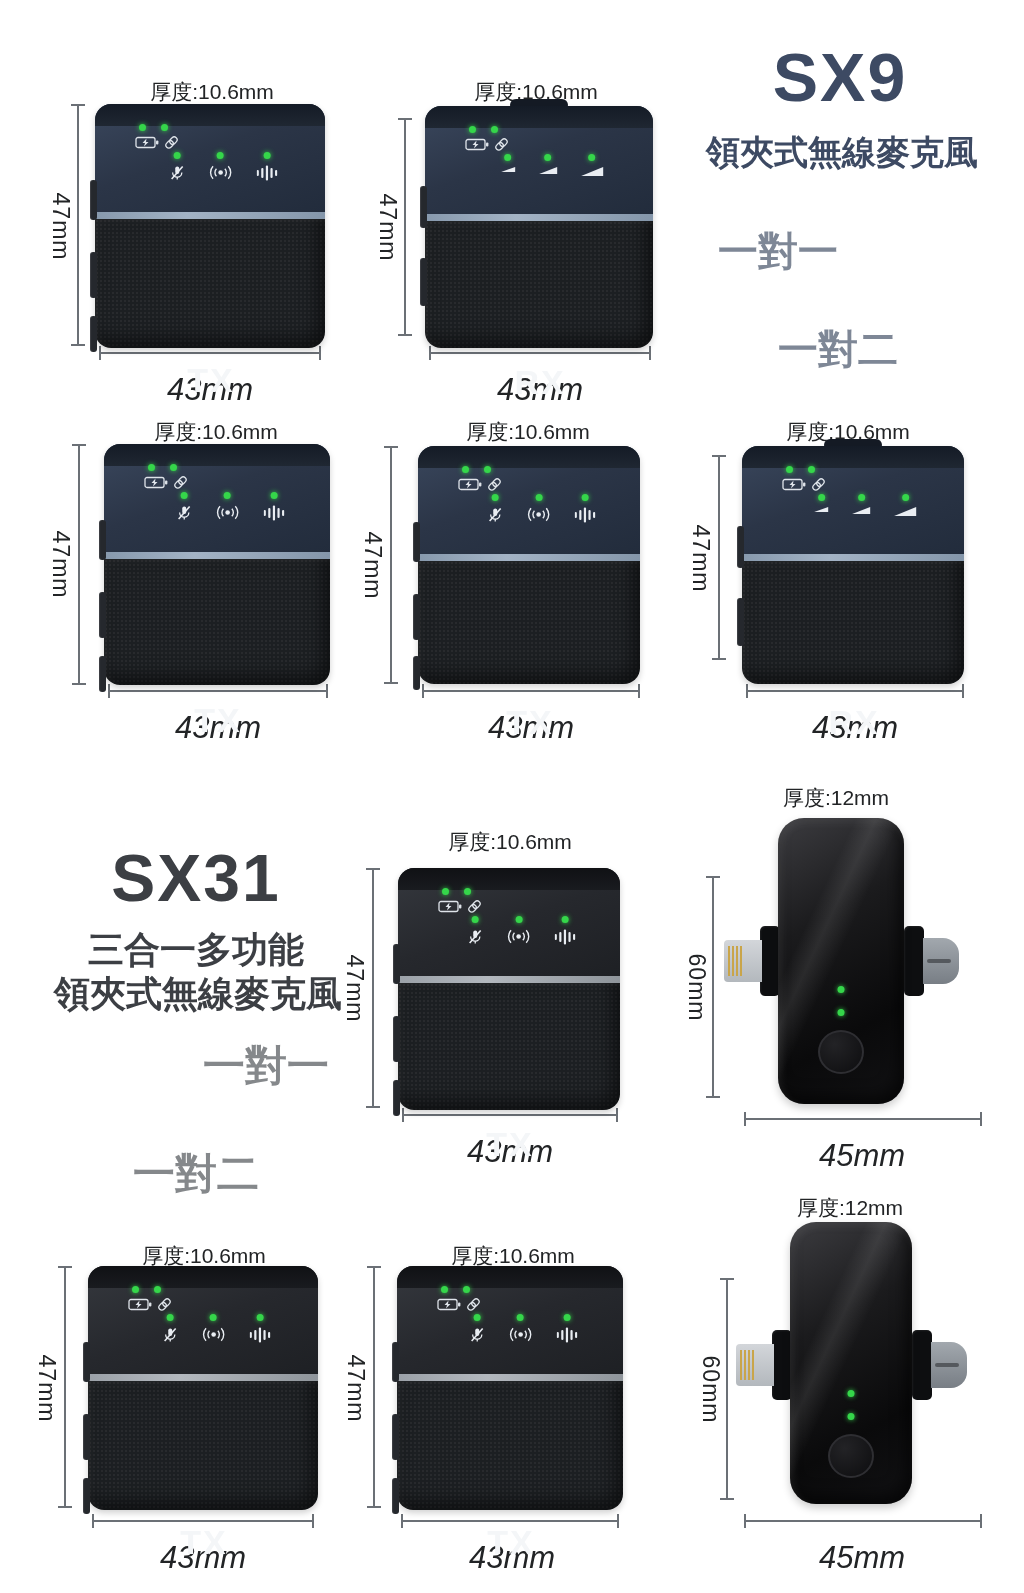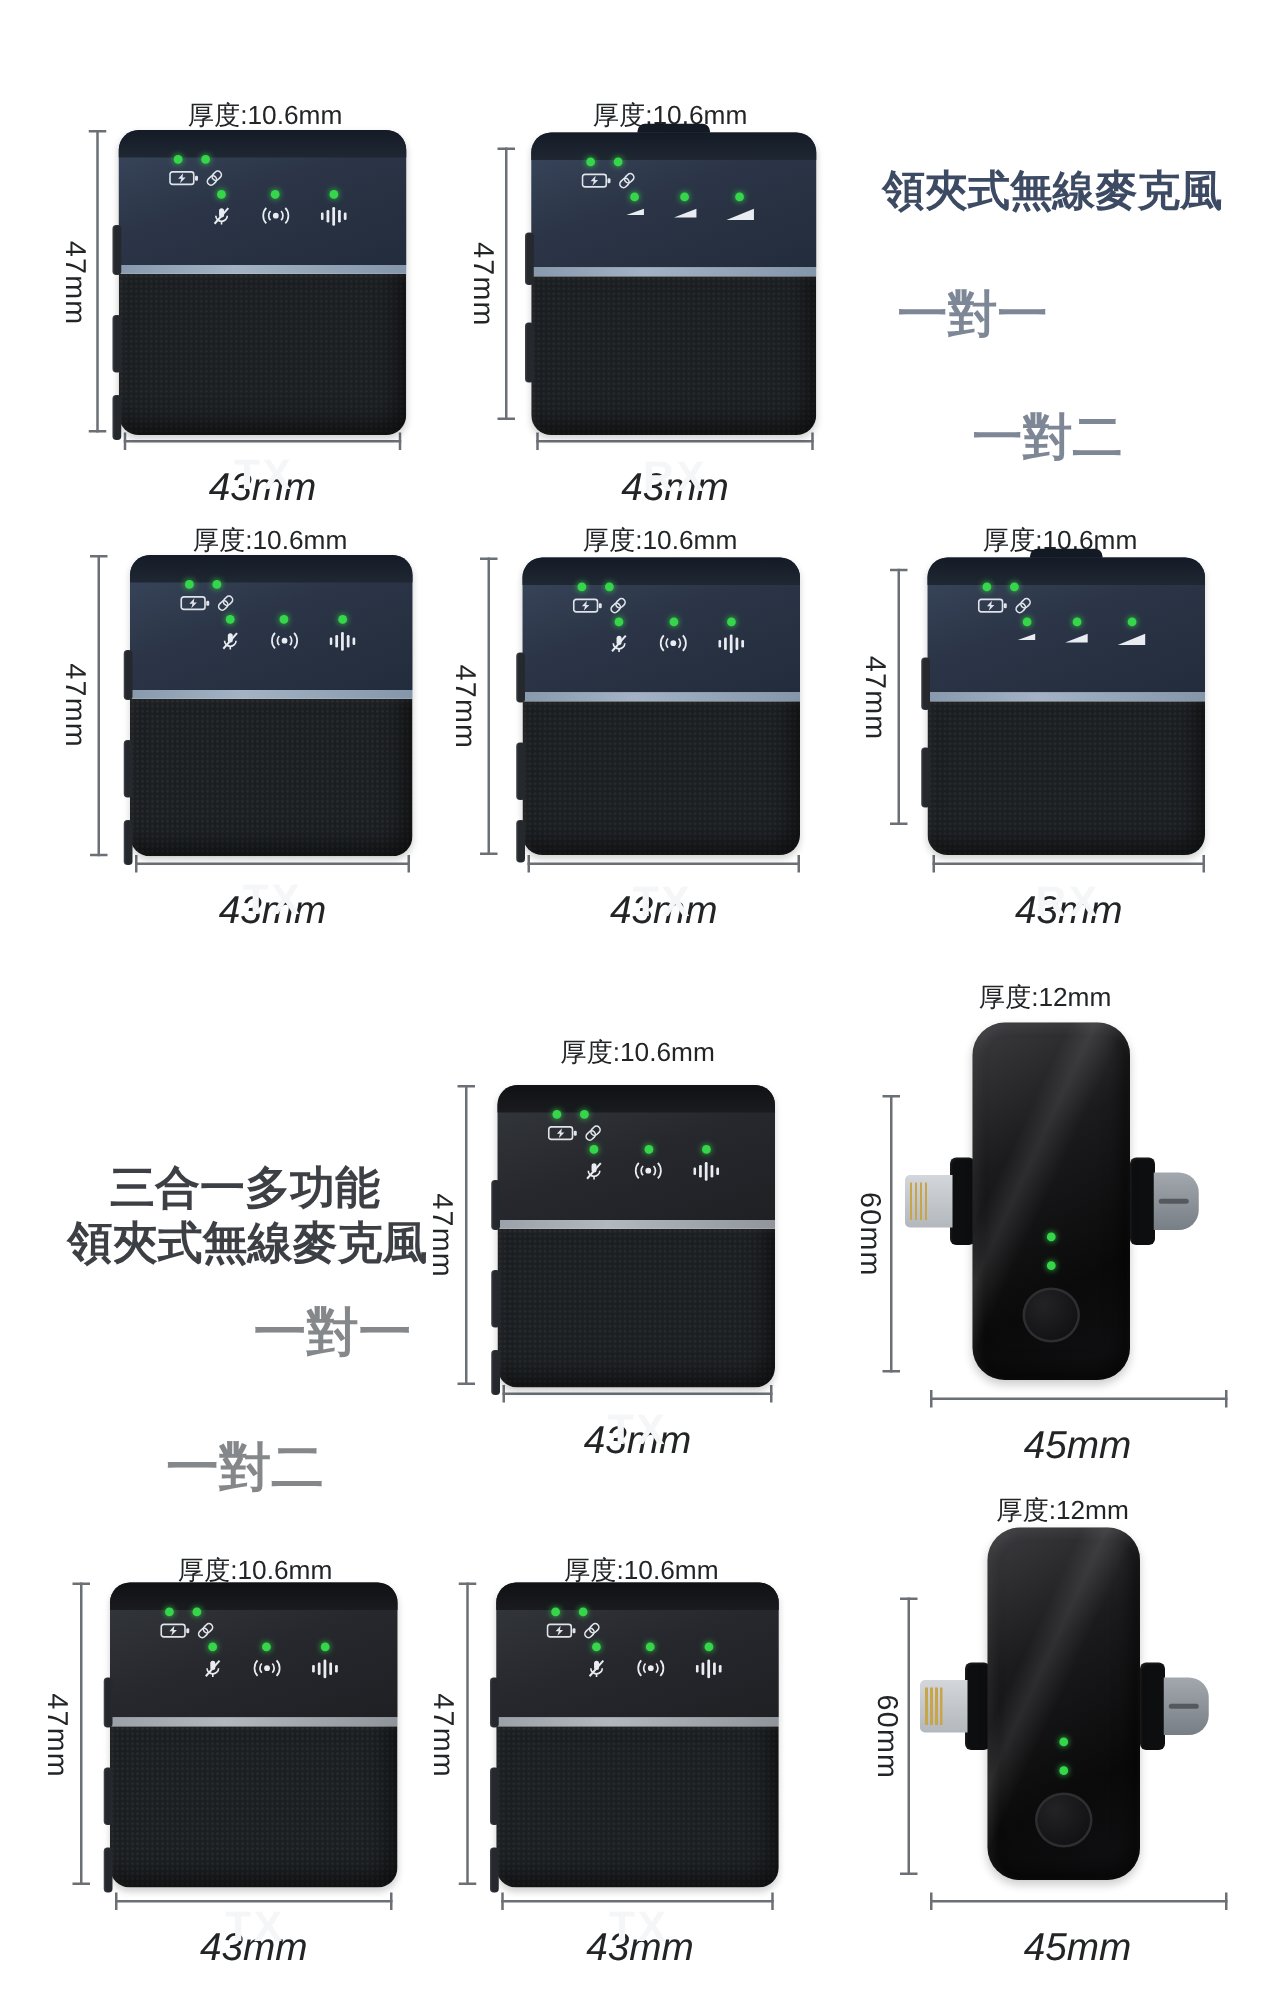--- a/index.html
+++ b/index.html
@@ -86,20 +86,21 @@
   .usbc{position:absolute;top:120px;width:36px;height:46px;border-radius:0 16px 16px 0;
     background:linear-gradient(#a2a8ae,#787e85);}
   .usbc .slot{position:absolute;left:4px;top:50%;transform:translateY(-50%);width:24px;height:4px;
     border-radius:2px;background:#55595e;}
 </style>
 </head>
 <body>
 
 <div id="canvas">
 
+  <div class="ctr sx9-title" style="left:840px;top:38px">SX9</div>
   <div class="ctr sx9-sub" style="left:842px;top:130px">領夾式無線麥克風</div>
   <div class="ctr sx9-pair" style="left:778px;top:224px">一對一</div>
   <div class="ctr sx9-pair" style="left:838px;top:322px">一對二</div>
 
   <div class="dim center" style="left:212px;top:64px">厚度:10.6mm</div>
   <div class="vline" style="left:77px;top:104px;height:242px"></div>
   <div class="vdim" style="left:15px;top:213px">47mm</div>
   <div class="hline" style="left:99px;top:352px;width:222px"></div>
   <div class="dim center size-lg" style="left:210px;top:358px">43mm</div>
 
@@ -402,20 +403,21 @@
         </div>
     </div>
     <div class="divider"></div>
     <div class="bodyzone">
       <span class="devlabel">RX</span>
     </div>
     <span class="sbtn" style="top:80px;height:42px"></span>
     <span class="sbtn" style="top:152px;height:48px"></span>
   </div>
 
+  <div class="ctr sx31-title" style="left:196px;top:840px">SX31</div>
   <div class="ctr sx31-sub" style="left:196px;top:926px">三合一多功能</div>
   <div class="ctr sx31-sub" style="left:198px;top:970px">領夾式無線麥克風</div>
   <div class="ctr sx31-pair" style="left:266px;top:1038px">一對一</div>
   <div class="ctr sx31-pair" style="left:196px;top:1146px">一對二</div>
 
   <div class="dim center" style="left:510px;top:814px">厚度:10.6mm</div>
   <div class="vline" style="left:372px;top:868px;height:240px"></div>
   <div class="vdim" style="left:309px;top:975px">47mm</div>
   <div class="hline" style="left:402px;top:1114px;width:216px"></div>
   <div class="dim center size-lg" style="left:510px;top:1120px">43mm</div>

